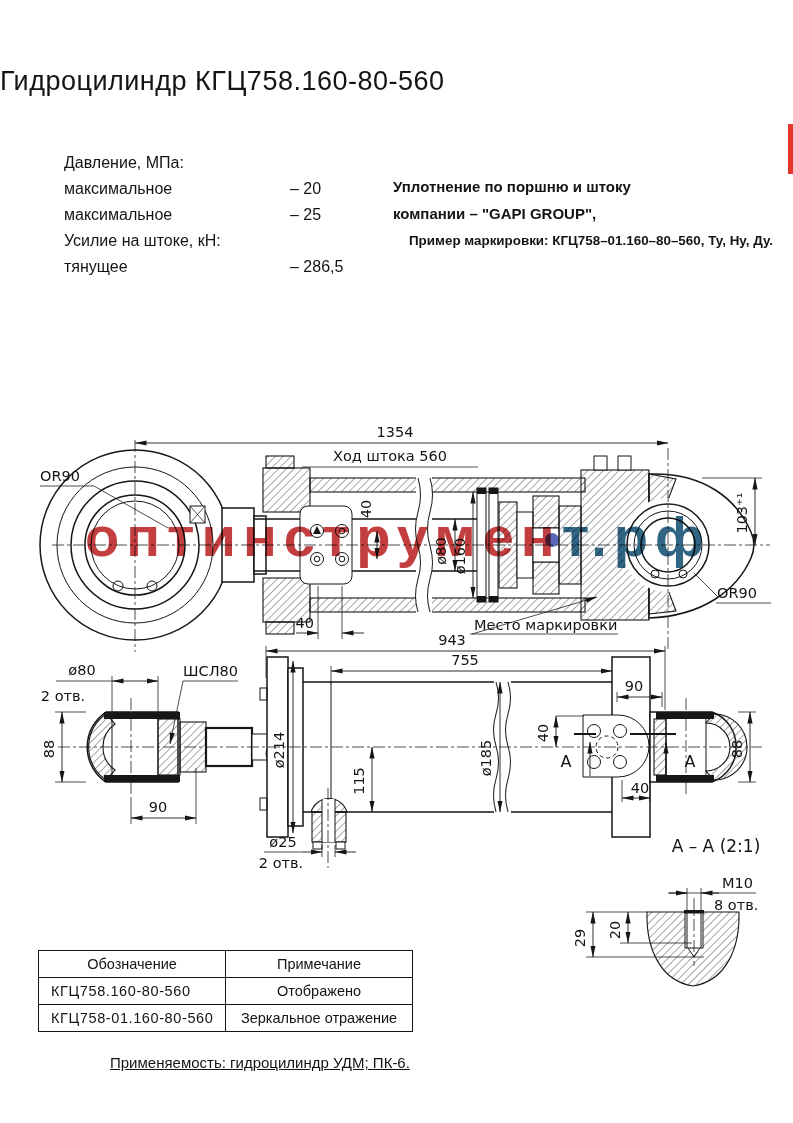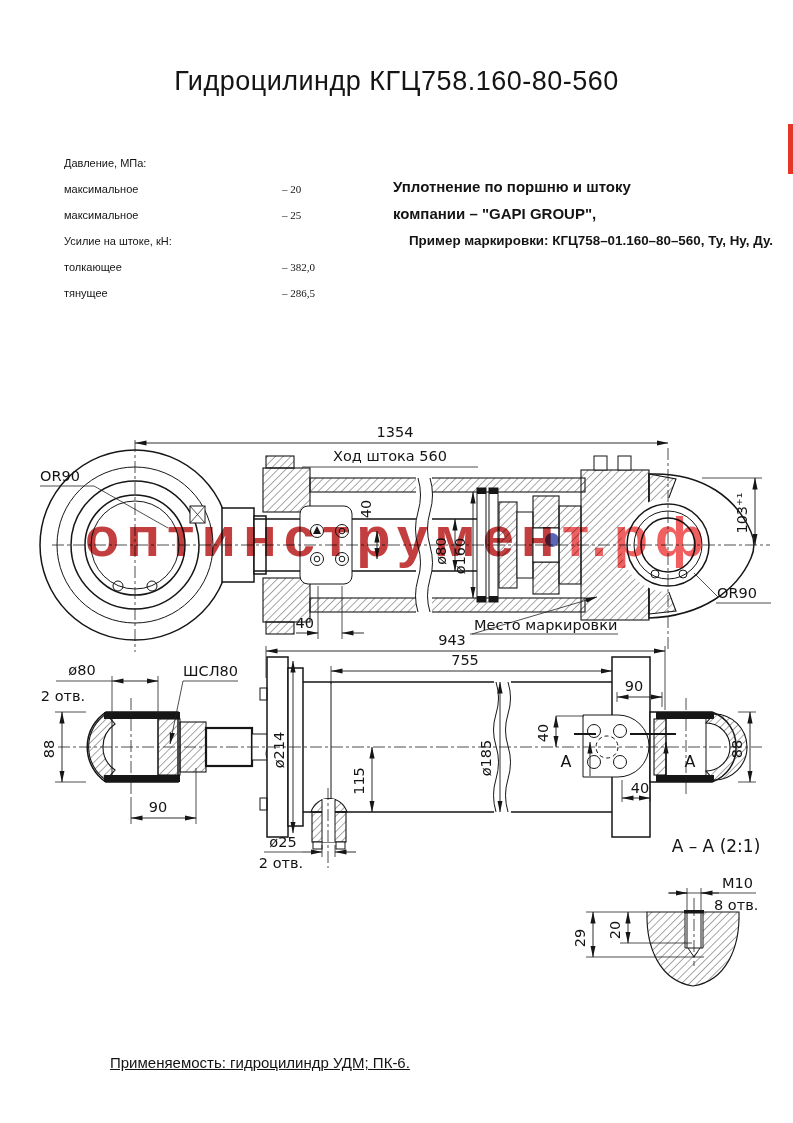--- a/index.html
+++ b/index.html
@@ -1,35 +1,35 @@
 <!DOCTYPE html>
 <html><head>
 <meta charset="utf-8">
 <style>
   html,body { margin:0; padding:0; background:#888; }
   .page { position:relative; width:793px; height:1123px; background:#ffffff; margin:0 auto;
           font-family:"Liberation Sans",sans-serif; color:#141414; overflow:hidden; }
 
-  .title { position:absolute; top:66px; left:0; width:100%; text-align:center;
+  .title { position:absolute; top:66px; left:0; width:100%; text-align:left;
            font-size:27px; letter-spacing:.5px; }
 
-  .specs { position:absolute; left:64px; top:150px; width:340px; font-size:11px; }
+  .specs { position:absolute; left:64px; top:150px; width:340px; font-size:16px; }
   .spec-row { position:relative; height:26px; line-height:26px; white-space:nowrap; }
-  .spec-val { position:absolute; left:218px;font-family:Liberation Serif, serif; }
+  .spec-val { position:absolute; left:226px; }
 
   .notes { position:absolute; left:393px; top:173px; width:390px; font-size:15px;font-weight:bold; }
   .nline { height:27px; line-height:27px; white-space:nowrap; }
   .nline3 { font-size:13.4px;margin-left:16px; }
 
   .drawing-svg { position:absolute; left:0; top:400px; width:793px; height:605px; }
 
   .wm { position:absolute; top:504px; left:8px; width:780px; text-align:center;
         font-size:56px; font-weight:bold; letter-spacing:7px; white-space:nowrap;
         mix-blend-mode:multiply; opacity:.85; }
-  .wm-l { color:#b91c1c; } .wm-d { color:#ef4444;text-align:right; }
+  .wm-l { color:#b91c1c; } .wm-d { color:#0c4a6e;text-align:right; }
   .wm-dot { position:absolute; left:545px; top:533px; width:14px; height:14px; border-radius:50%;
             background:#3240a8; mix-blend-mode:multiply; opacity:.8; }
 
   .redmark { position:absolute; right:0; top:124px; width:5px; height:50px; background:#e63629; }
 
   .tbl { position:absolute; left:38px; top:950px; border-collapse:collapse; font-size:14.5px; }
   .tbl th, .tbl td { border:1.3px solid #141414; height:26px; padding:0 8px; font-weight:normal; }
   .tbl th { text-align:center; width:170px; }
   .tbl td.c1 { text-align:left; padding-left:12px; letter-spacing:.6px; }
   .tbl td.c2 { text-align:center; }
@@ -62,24 +62,20 @@
     <div class="spec-row">
       <span>максимальное</span>
       <span class="spec-val">– 20</span>
     </div>
     <div class="spec-row">
       <span>максимальное</span>
       <span class="spec-val">– 25</span>
     </div>
     <div class="spec-row">Усилие на штоке, кН:</div>
     <div class="spec-row">
-      <span>толкающее</span>
-      <span class="spec-val">– 382,0</span>
-    </div>
-    <div class="spec-row">
       <span>тянущее</span>
       <span class="spec-val">– 286,5</span>
     </div>
   </div>
 
   <div class="notes">
     <div class="nline">Уплотнение по поршню и штоку</div>
     <div class="nline">компании – "GAPI GROUP",</div>
     <div class="nline nline3">Пример маркировки: КГЦ758–01.160–80–560, Ту, Ну, Ду.</div>
   </div>
@@ -338,16 +334,32 @@
       <path d="M593,912 V957" class="dim" marker-start="url(#ar)" marker-end="url(#ar)"></path>
       <text x="585" y="938" text-anchor="middle" transform="rotate(-90 585 938)" class="t">29</text>
       <path d="M628,912 V943" class="dim" marker-start="url(#ar)" marker-end="url(#ar)"></path>
       <text x="620" y="930" text-anchor="middle" transform="rotate(-90 620 930)" class="t">20</text>
     </g>
   </svg>
 
   <div class="wm"><span class="wm-l">оптинструмен</span><span class="wm-d">т.рф</span></div>
   <div class="wm-dot"></div>
 
+  <table class="tbl">
+    <tbody>
+        <tr>
+      <th>Обозначение</th>
+      <th>Примечание</th>
+    </tr>
+    <tr>
+      <td class="c1">КГЦ758.160-80-560</td>
+      <td class="c2">Отображено</td>
+    </tr>
+    <tr>
+      <td class="c1">КГЦ758-01.160-80-560</td>
+      <td class="c2">Зеркальное отражение</td>
+    </tr>
+  </tbody>
+    </table>
 
   <div class="footer">Применяемость: гидроцилиндр УДМ; ПК-6.</div>
 
 </div>
 
 </body></html>

